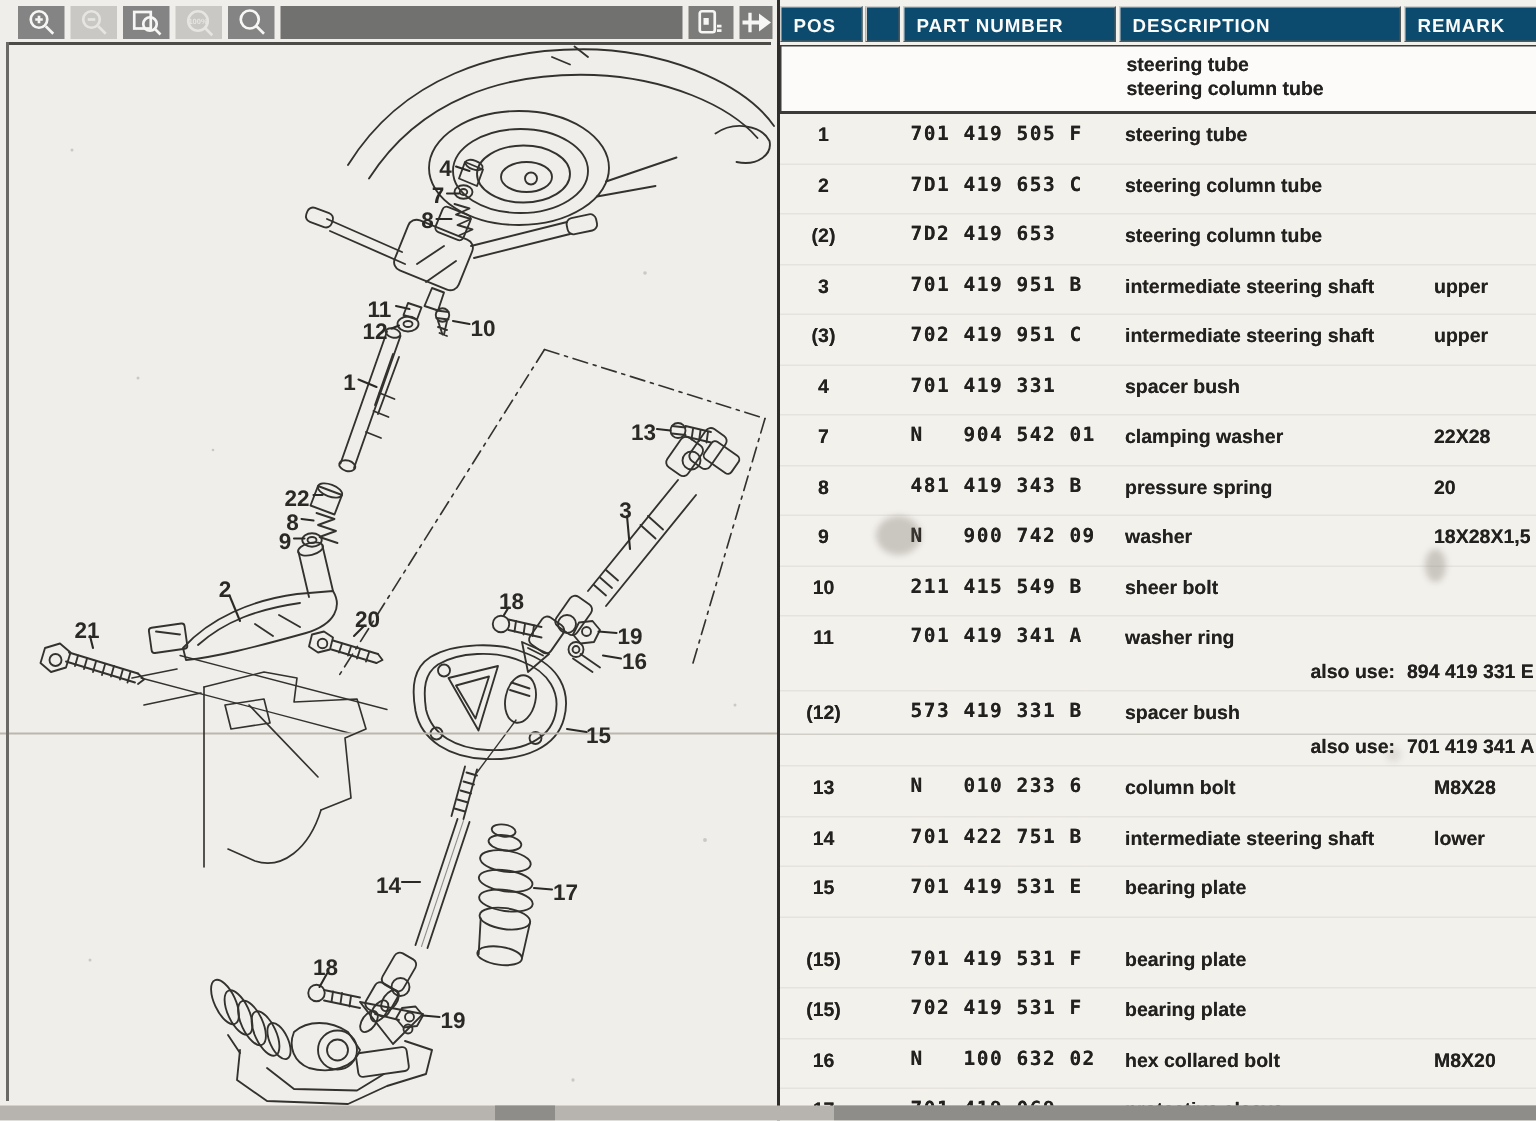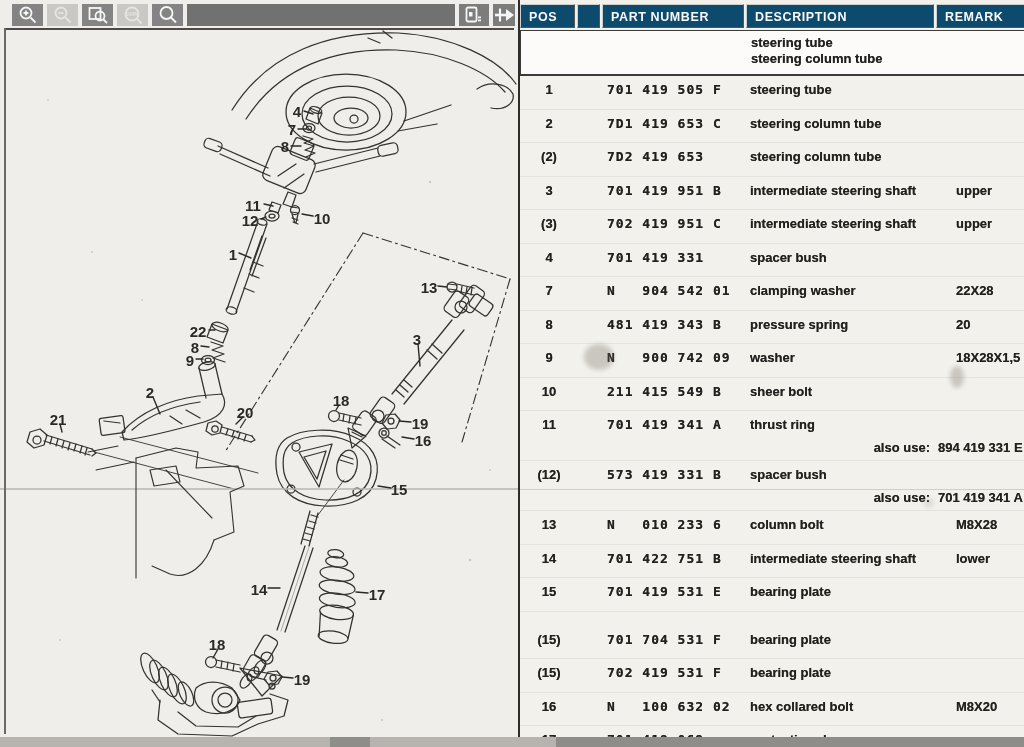--- a/index.html
+++ b/index.html
@@ -498,21 +498,21 @@
     <span class="c-pos">10</span>
     <span class="c-part">211 415 549 B</span>
     <span class="c-desc">sheer bolt</span>
     <span class="c-rem"></span>
     <span class="c-rem2"></span>
 
   </div>
       <div class="trow has-also">
     <span class="c-pos">11</span>
     <span class="c-part">701 419 341 A</span>
-    <span class="c-desc">thrust ring</span>
+    <span class="c-desc">washer ring</span>
     <span class="c-rem"></span>
     <span class="c-rem2"></span>
     <div class="also-line">
       <span class="also-label">also use:</span>
       <span class="also-val">894 419 331 E</span>
     </div>
   </div>
       <div class="trow has-also">
     <span class="c-pos">(12)</span>
     <span class="c-part">573 419 331 B</span>
@@ -543,21 +543,21 @@
       <div class="trow">
     <span class="c-pos">15</span>
     <span class="c-part">701 419 531 E</span>
     <span class="c-desc">bearing plate</span>
     <span class="c-rem"></span>
     <span class="c-rem2"></span>
 
   </div>
       <div class="trow">
     <span class="c-pos">(15)</span>
-    <span class="c-part">701 704 531 F</span>
+    <span class="c-part">701 419 531 F</span>
     <span class="c-desc">bearing plate</span>
     <span class="c-rem"></span>
     <span class="c-rem2"></span>
 
   </div>
       <div class="trow">
     <span class="c-pos">(15)</span>
     <span class="c-part">702 419 531 F</span>
     <span class="c-desc">bearing plate</span>
     <span class="c-rem"></span>

